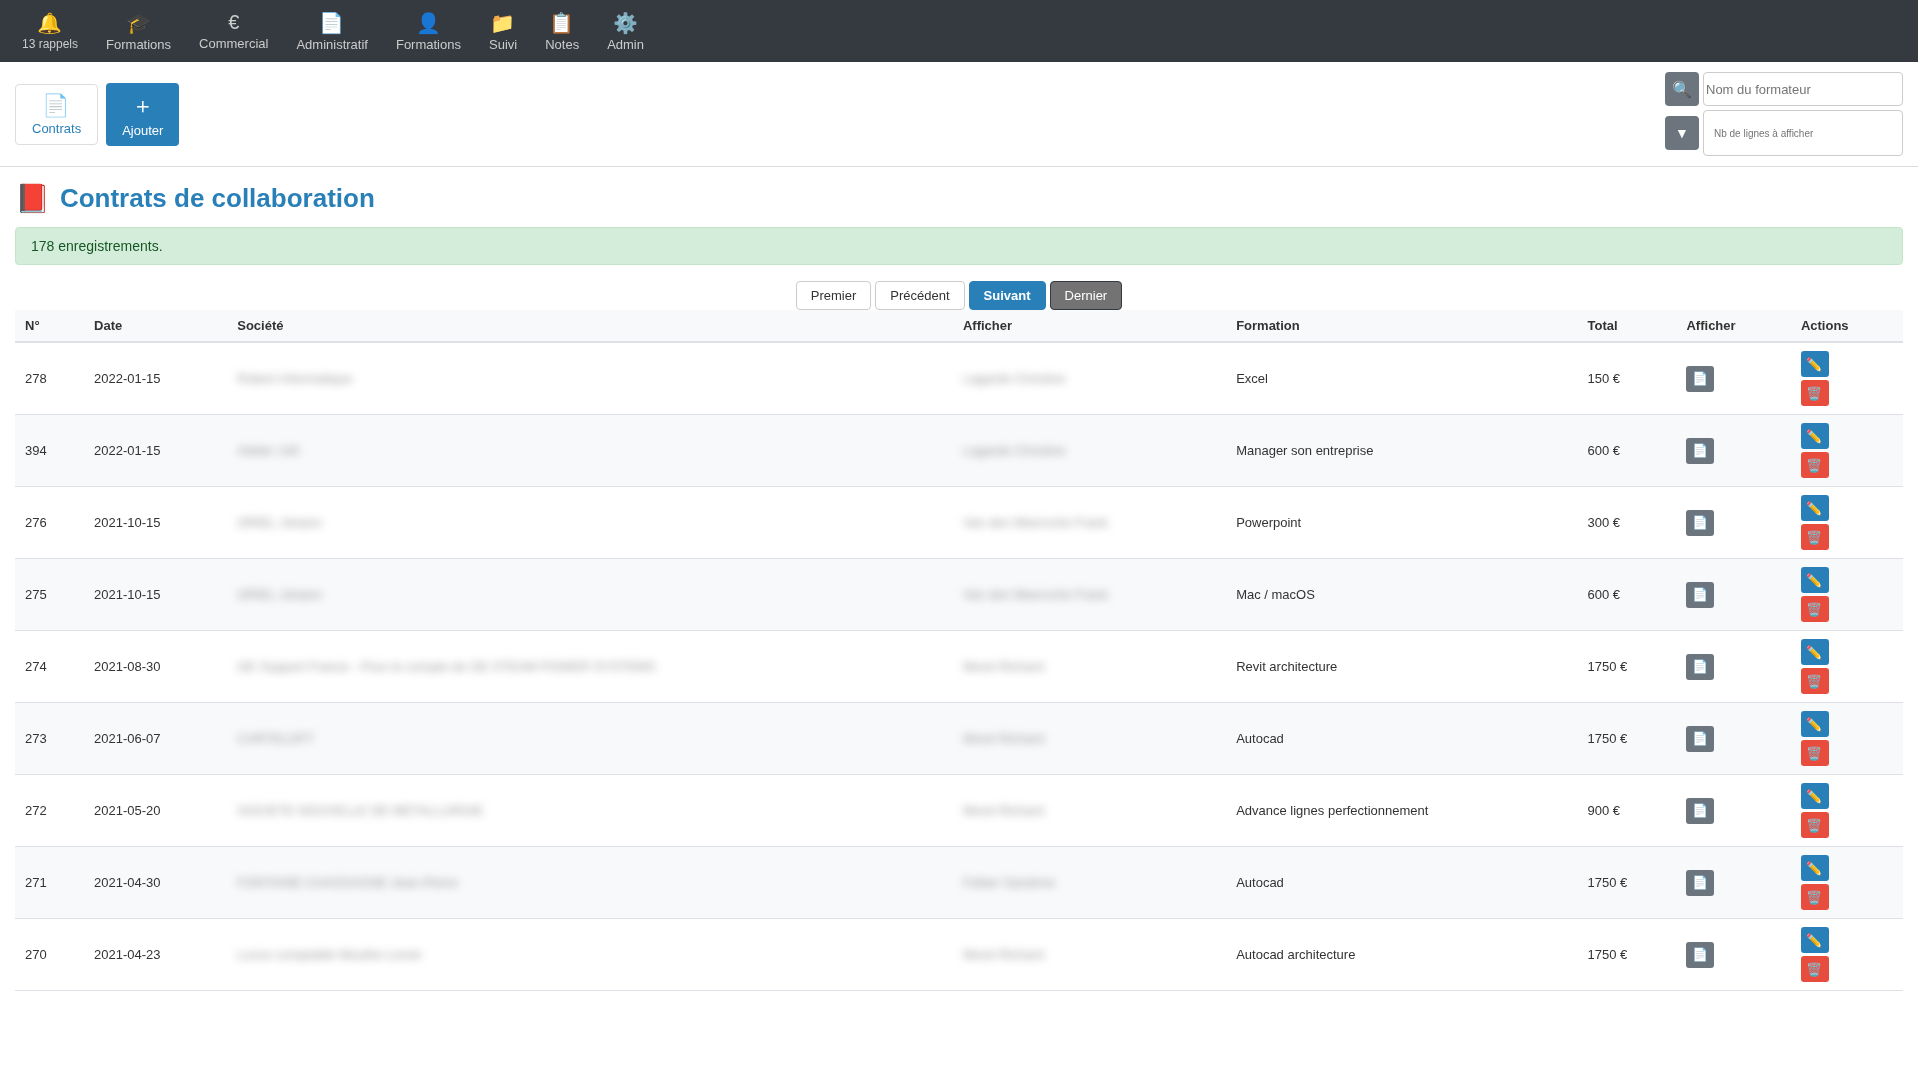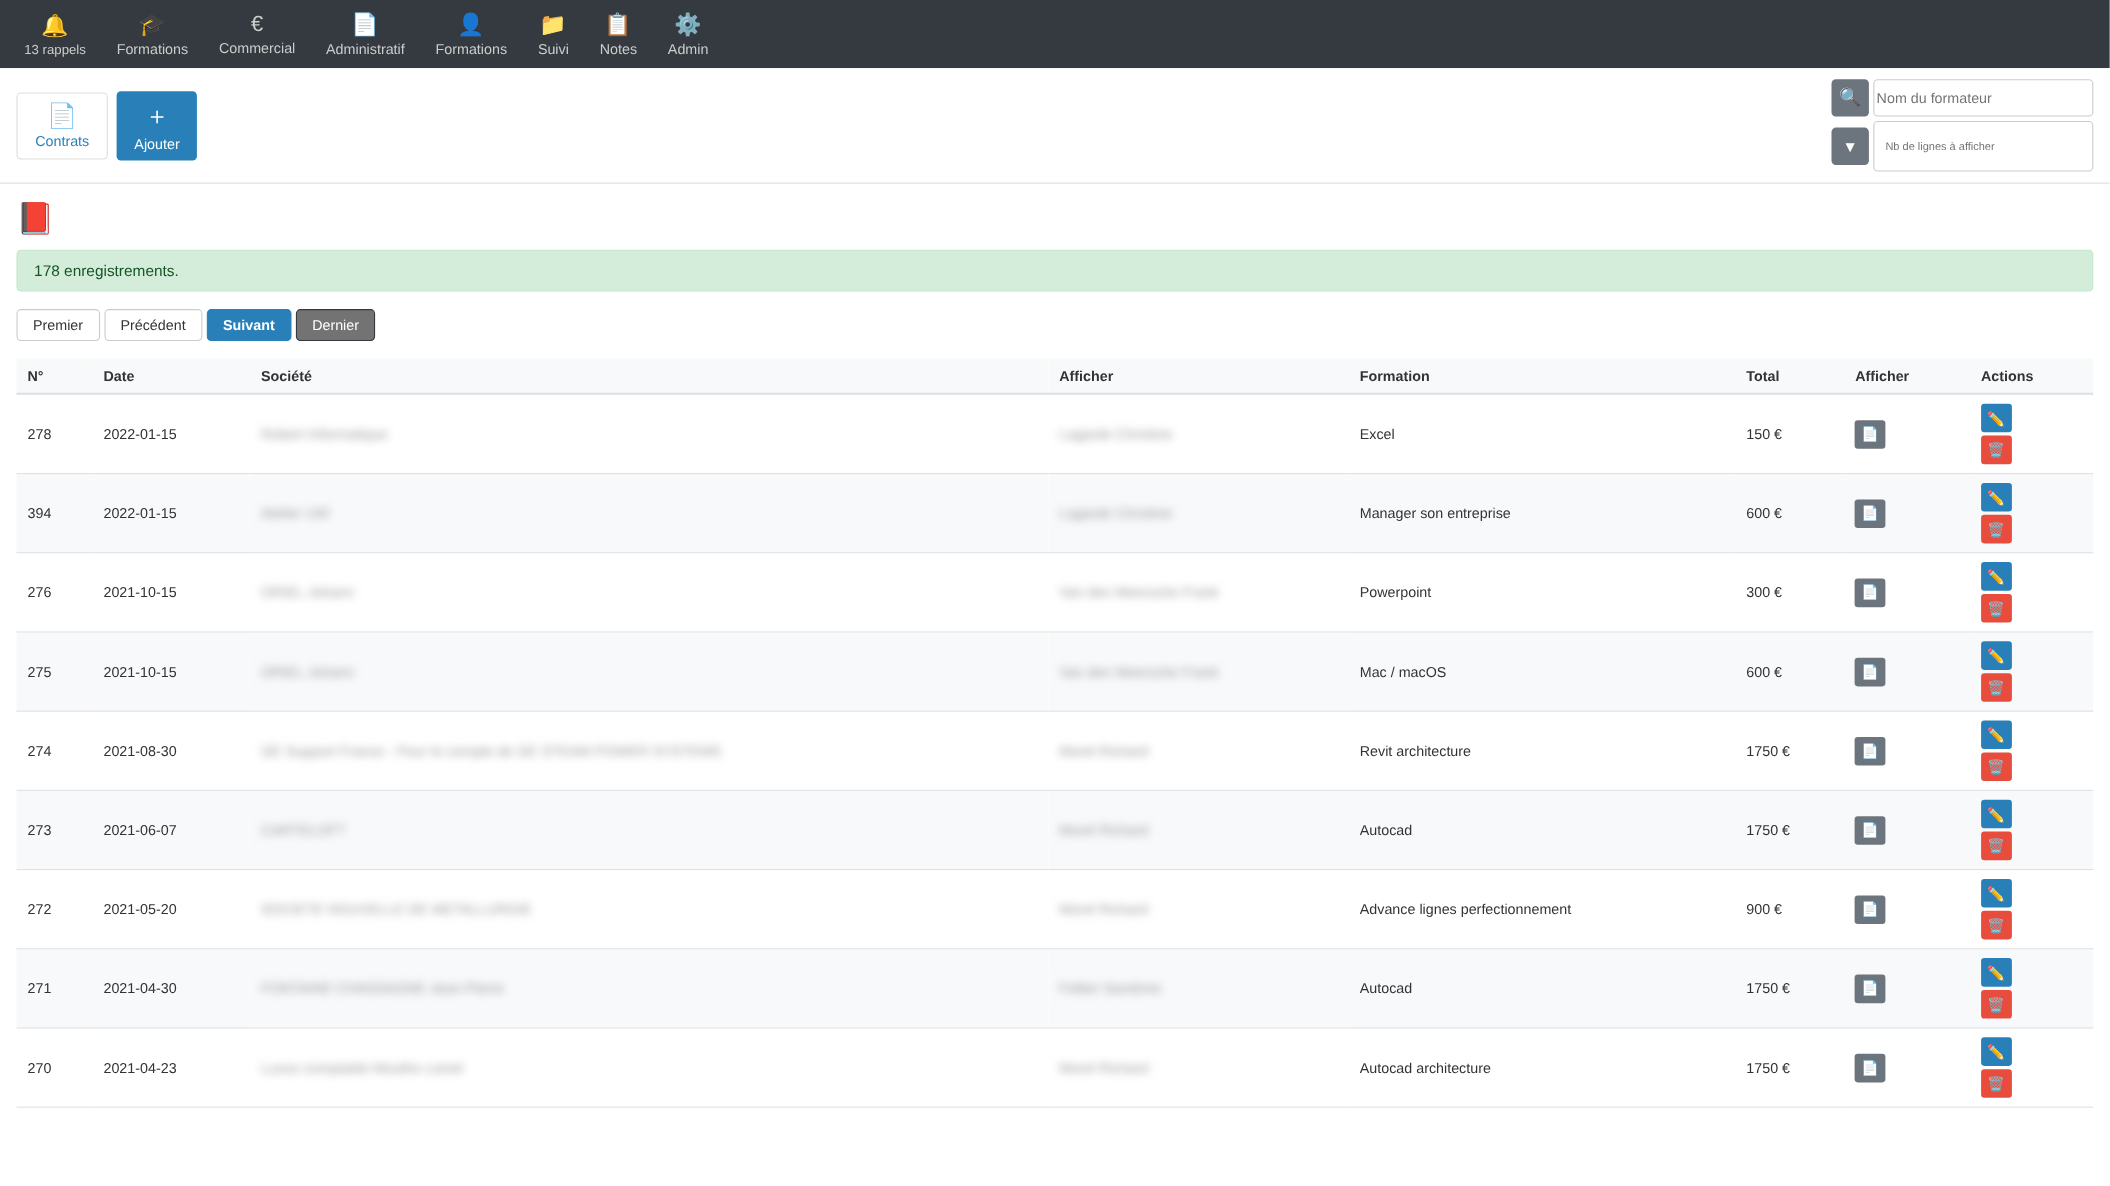--- a/index.html
+++ b/index.html
@@ -147,22 +147,22 @@
       border-radius: 4px;
       padding: 10px 15px;
       font-size: 14px;
       color: #155724;
       margin-bottom: 16px;
     }
 
     
     .pagination {
       display: flex;
+      justify-content: center;
       gap: 4px;
-      margin-bottom: 16px;
     }
     .page-btn {
       border: 1px solid #ccc;
       background: #fff;
       padding: 6px 14px;
       border-radius: 4px;
       cursor: pointer;
       font-size: 13px;
       color: #333;
     }
@@ -313,20 +313,21 @@
         <span>▼</span>
       </button>
       <input class="lines-input" type="text" placeholder="Nb de lignes à afficher" style="">
     </div>
   </div>
 </div>
 
 <div class="page-content">
   <div class="page-title">
     <span class="pdf-icon">📕</span>
+    <span>Contrats de collaboration</span>
   </div>
 
   <div class="records-banner">
     <span>178 enregistrements.</span>
   </div>
 
   <div class="pagination">
     <button class="page-btn">Premier</button>
     <button class="page-btn">Précédent</button>
     <button class="page-btn next-active">Suivant</button>

